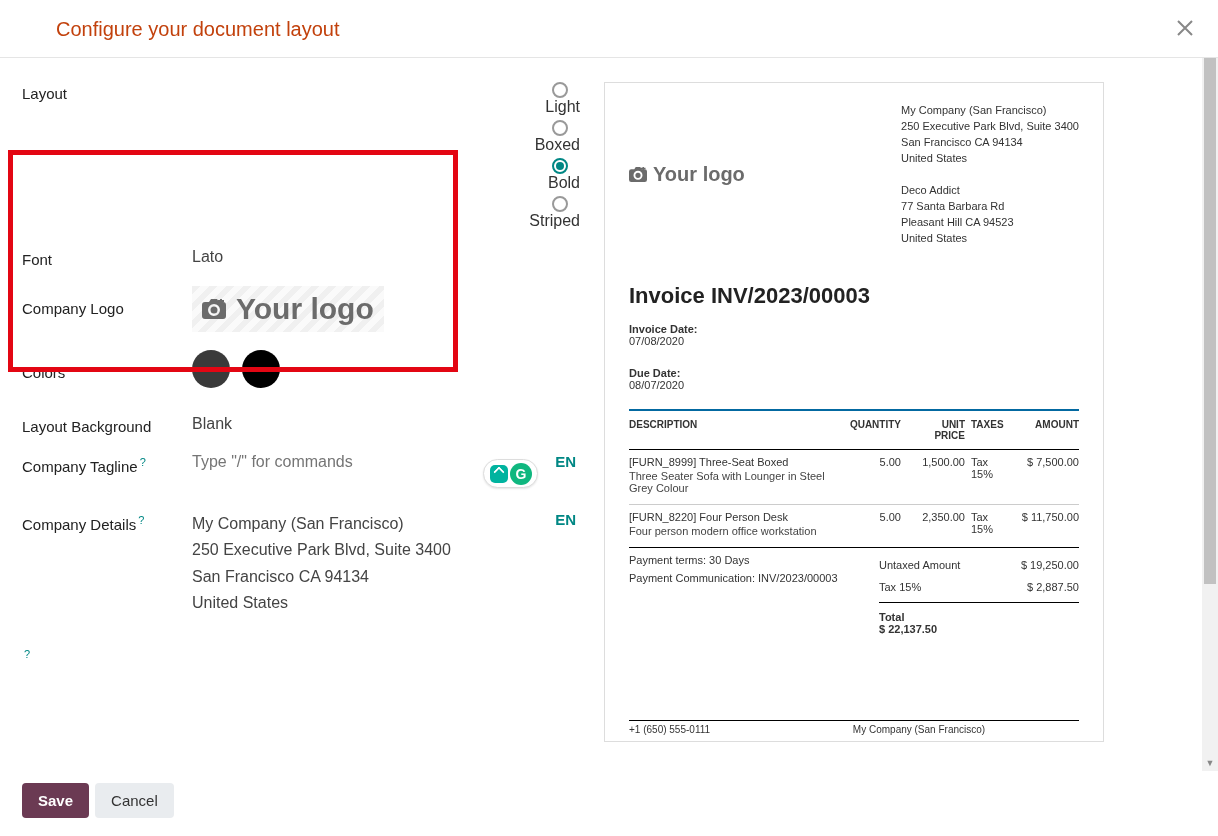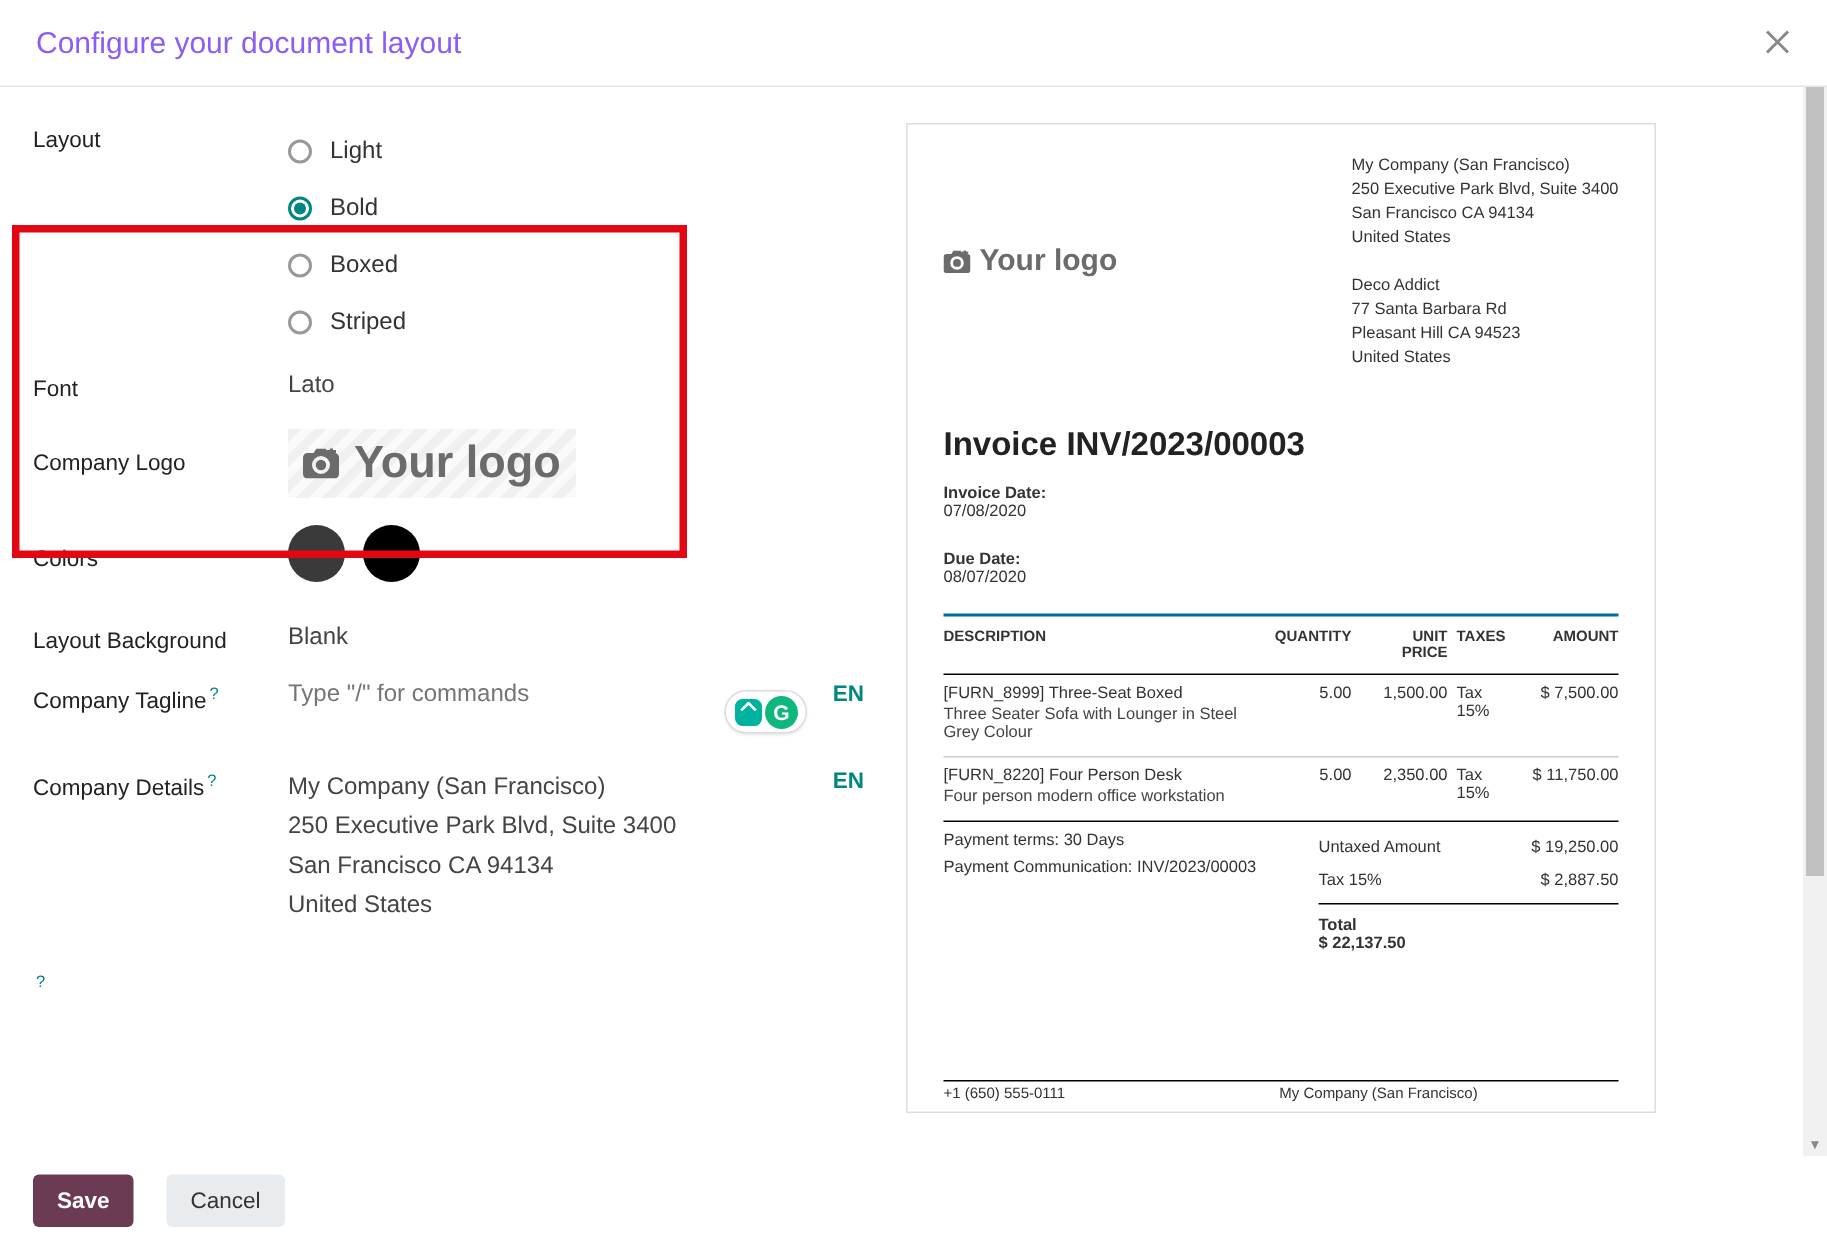--- a/index.html
+++ b/index.html
@@ -24,21 +24,22 @@
   .dialog-header {
     padding: 18px 24px 16px 24px;
     border-bottom: 1px solid #e5e5e5;
     display: flex;
     justify-content: space-between;
     align-items: center;
   }
   .dialog-title {
     font-size: 20px;
     font-weight: 500;
-    color: #8b5cf6;
+    color: #c2410c;
+    margin-left: 32px;
   }
   .close-btn {
     font-size: 22px;
     color: #888;
     cursor: pointer;
     line-height: 1;
   }
   .dialog-body {
     flex: 1;
     display: flex;
@@ -88,23 +89,24 @@
     margin-left: 2px;
   }
   .form-value {
     flex: 1;
     font-size: 15px;
     color: #444;
     position: relative;
   }
   .radio-opt {
     display: flex;
-    align-items: center;
+    align-items: flex-end;
     height: 38px;
     cursor: pointer;
+    flex-direction: column;
   }
   .radio-circle {
     width: 16px; height: 16px;
     border: 2px solid #999;
     border-radius: 50%;
     margin-right: 12px;
     display: flex;
     align-items: center;
     justify-content: center;
   }
@@ -317,21 +319,21 @@
     display: flex;
     font-size: 10px;
     color: #333;
   }
   .preview-footer .phone { width: 130px; }
   .preview-footer .co { flex: 1; text-align: center; }
   
   .dialog-footer {
     padding: 12px 18px 18px 22px;
     display: flex;
-    gap: 22px;
+    gap: 6px;
   }
   .btn {
     padding: 9px 16px;
     font-size: 15px;
     border-radius: 4px;
     border: none;
     cursor: pointer;
   }
   .btn-primary {
     background: #6b3a53;
@@ -387,28 +389,28 @@
       <div class="left-col">
 
         <div class="form-row">
           <div class="form-label">Layout</div>
           <div class="form-value">
             <div class="radio-opt">
               <span class="radio-circle"></span>
               <span class="radio-label">Light</span>
             </div>
             <div class="radio-opt">
+              <span class="radio-circle"></span>
+              <span class="radio-label">Boxed</span>
+            </div>
+            <div class="radio-opt">
               <span class="radio-circle checked">
                   <span class="radio-dot"></span>
                 </span>
               <span class="radio-label">Bold</span>
-            </div>
-            <div class="radio-opt">
-              <span class="radio-circle"></span>
-              <span class="radio-label">Boxed</span>
             </div>
             <div class="radio-opt">
               <span class="radio-circle"></span>
               <span class="radio-label">Striped</span>
             </div>
           </div>
         </div>
 
         <div class="form-row" style="margin-top:8px;">
           <div class="form-label">Font</div>

